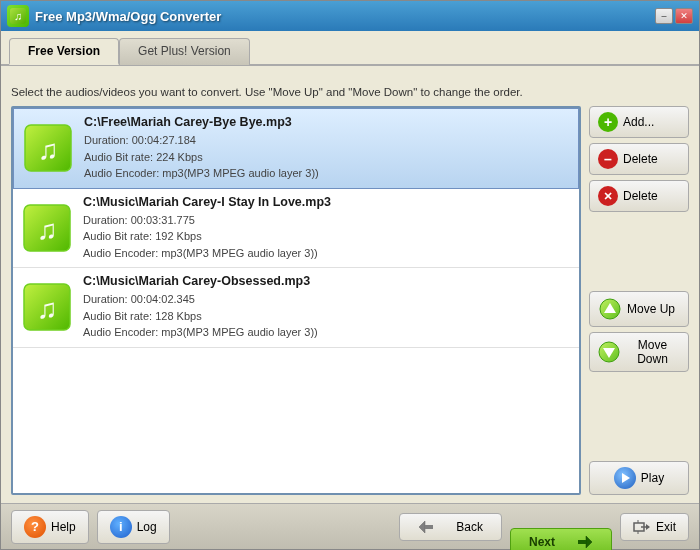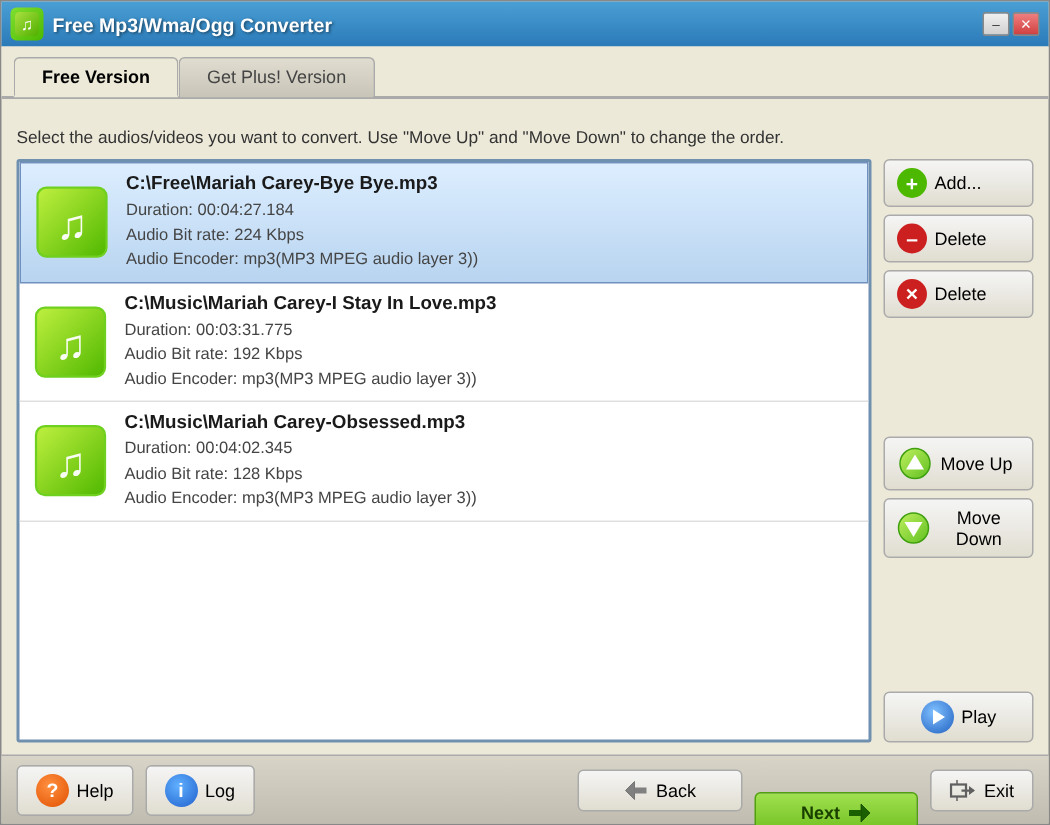--- a/index.html
+++ b/index.html
@@ -290,22 +290,22 @@
       background: linear-gradient(to bottom, #f5f5f5, #e0ddd0);
       cursor: pointer;
       font-size: 12px;
     }
 
     .bottom-spacer { flex: 1; }
 
     .nav-btn {
       display: flex;
       align-items: center;
-      gap: 5px;
-      padding: 6px 30px;
+      gap: 22px;
+      padding: 6px 18px;
       border: 1px solid #aaa;
       border-radius: 4px;
       background: linear-gradient(to bottom, #f5f5f5, #e0ddd0);
       cursor: pointer;
       font-size: 12px;
       min-width: 90px;
       justify-content: center;
     }
 
     .nav-btn.next-btn {

